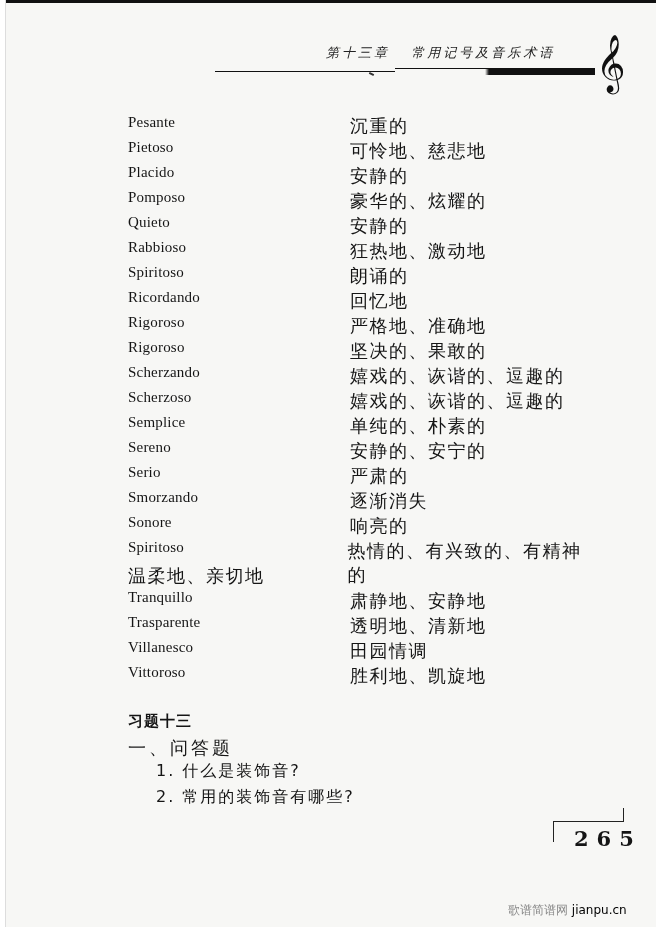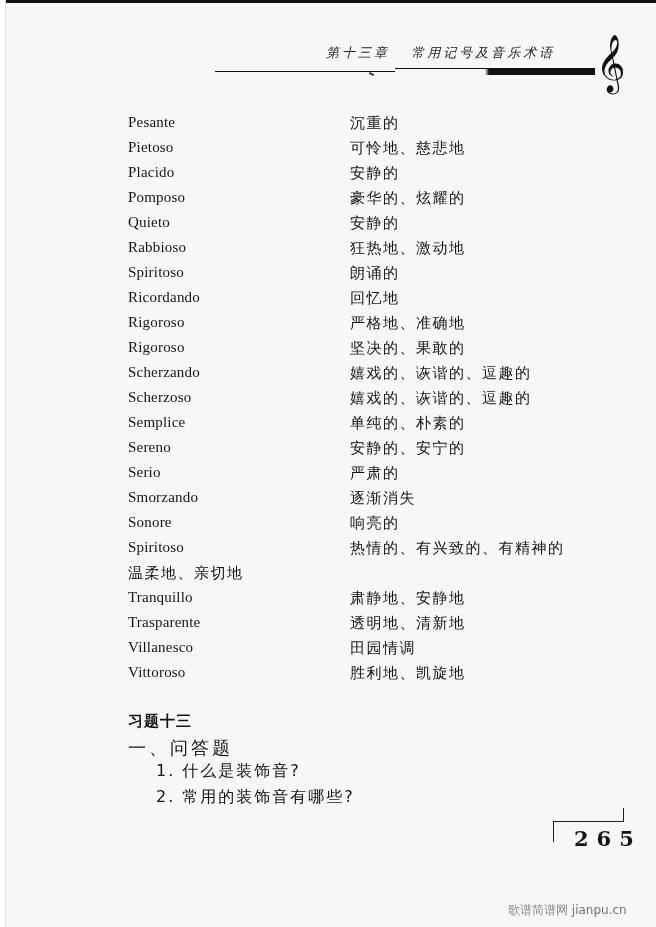--- a/index.html
+++ b/index.html
@@ -42,21 +42,21 @@
     position: absolute; left: 128px; top: 114px; width: 470px;
   }
   .term-row {
     display: flex; height: 25px; 
   }
   .term-it {
     width: 222px; font-size: 15px; letter-spacing: 0.2px;
     font-family: "Liberation Serif", "DejaVu Serif", serif;
   }
   .term-cn {
-    font-size: 15px; letter-spacing: 1.5px;
+    font-size: 18px; letter-spacing: 1.5px;
     font-family: "DejaVu Sans", "Liberation Sans", sans-serif;
   }
   .exercise {
     position: absolute; left: 128px; top: 712px;
     font-family: "DejaVu Sans", "Liberation Sans", sans-serif;
   }
   .ex-title { font-size: 15px; font-weight: bold; height: 24px; letter-spacing: 1px; }
   .ex-section { font-size: 18px; height: 25px; letter-spacing: 3px; }
   .ex-q { font-size: 16px; height: 26px; letter-spacing: 2px; margin-left: 28px; }
   .page-box {
@@ -67,21 +67,21 @@
     position: absolute; left: 623px; top: 808px; width: 1px; height: 14px; background: #222;
   }
   .page-number {
     position: absolute; left: 574px; top: 826px; font-size: 21px; 
     font-weight: bold; letter-spacing: 8px; font-family: "DejaVu Serif", serif;
   }
   .watermark {
     position: absolute; left: 508px; top: 902px; font-size: 12px; color: #8a8a8a;
     font-family: "DejaVu Sans", sans-serif;
   }
-  .watermark .wm-url { color: #737373; }
+  .watermark .wm-url { color: #000000; }
 </style>
 </head>
 <body>
 
 <div class="top-border"></div>
 <div class="left-border"></div>
 
 <div class="header-title">
   <span class="chapter">第十三章</span>
   <span>常用记号及音乐术语</span>

